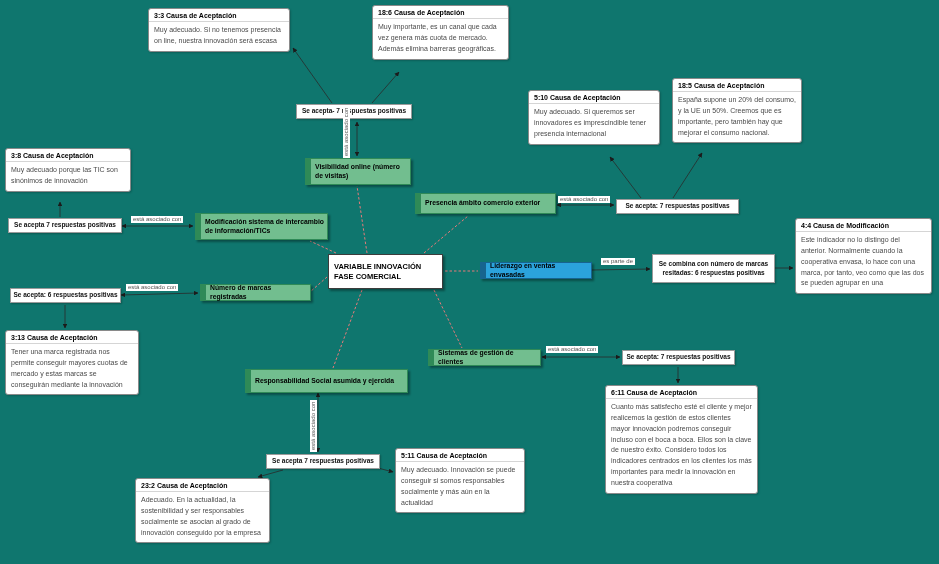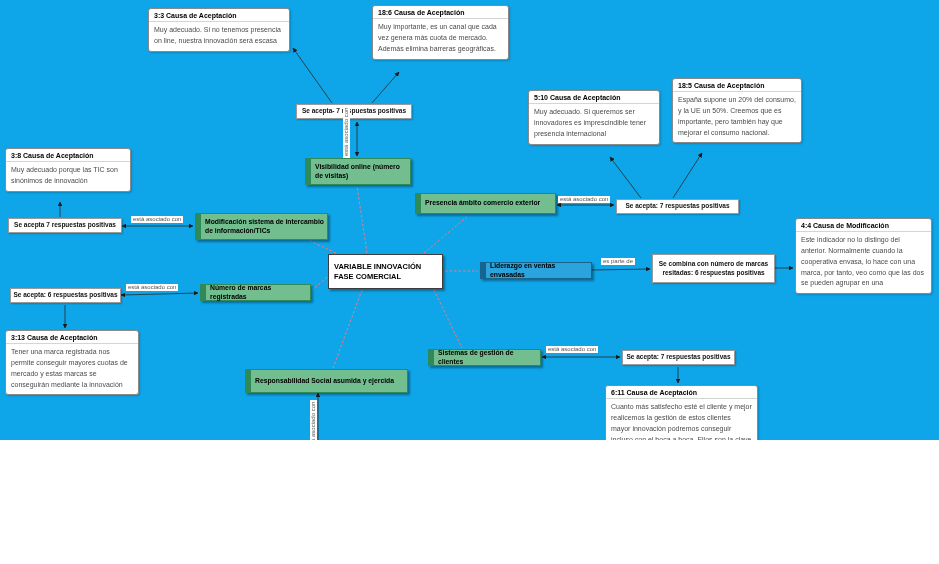--- a/index.html
+++ b/index.html
@@ -1,19 +1,19 @@
 <!DOCTYPE html>
 <html style="--concept-green: #72be8f; --concept-green-dark: #2f8a57; --concept-blue: #2ba3dc; --concept-blue-dark: #17648f; --link-red: #ff7a7a;"><head>
 <meta charset="utf-8">
 <style>
   html,body{margin:0;padding:0;background:#fff;}
   .canvas{
     position:relative;
-    width:939px;height:440px;
-    background:#0ea5e9;
+    width:939px;height:564px;
+    background:#0f766e;
     font-family:"Liberation Sans", sans-serif;
     overflow:hidden;
   }
   svg.links{position:absolute;left:0;top:0;z-index:1;}
   .black-link{stroke:#2a2a2a;stroke-width:0.8;}
   .red-link{stroke:var(--link-red,#ff7a7a);stroke-width:0.9;stroke-dasharray:2.5 2;}
 
   .concept{
     position:absolute;z-index:2;
     background:var(--concept-green,#72be8f);

